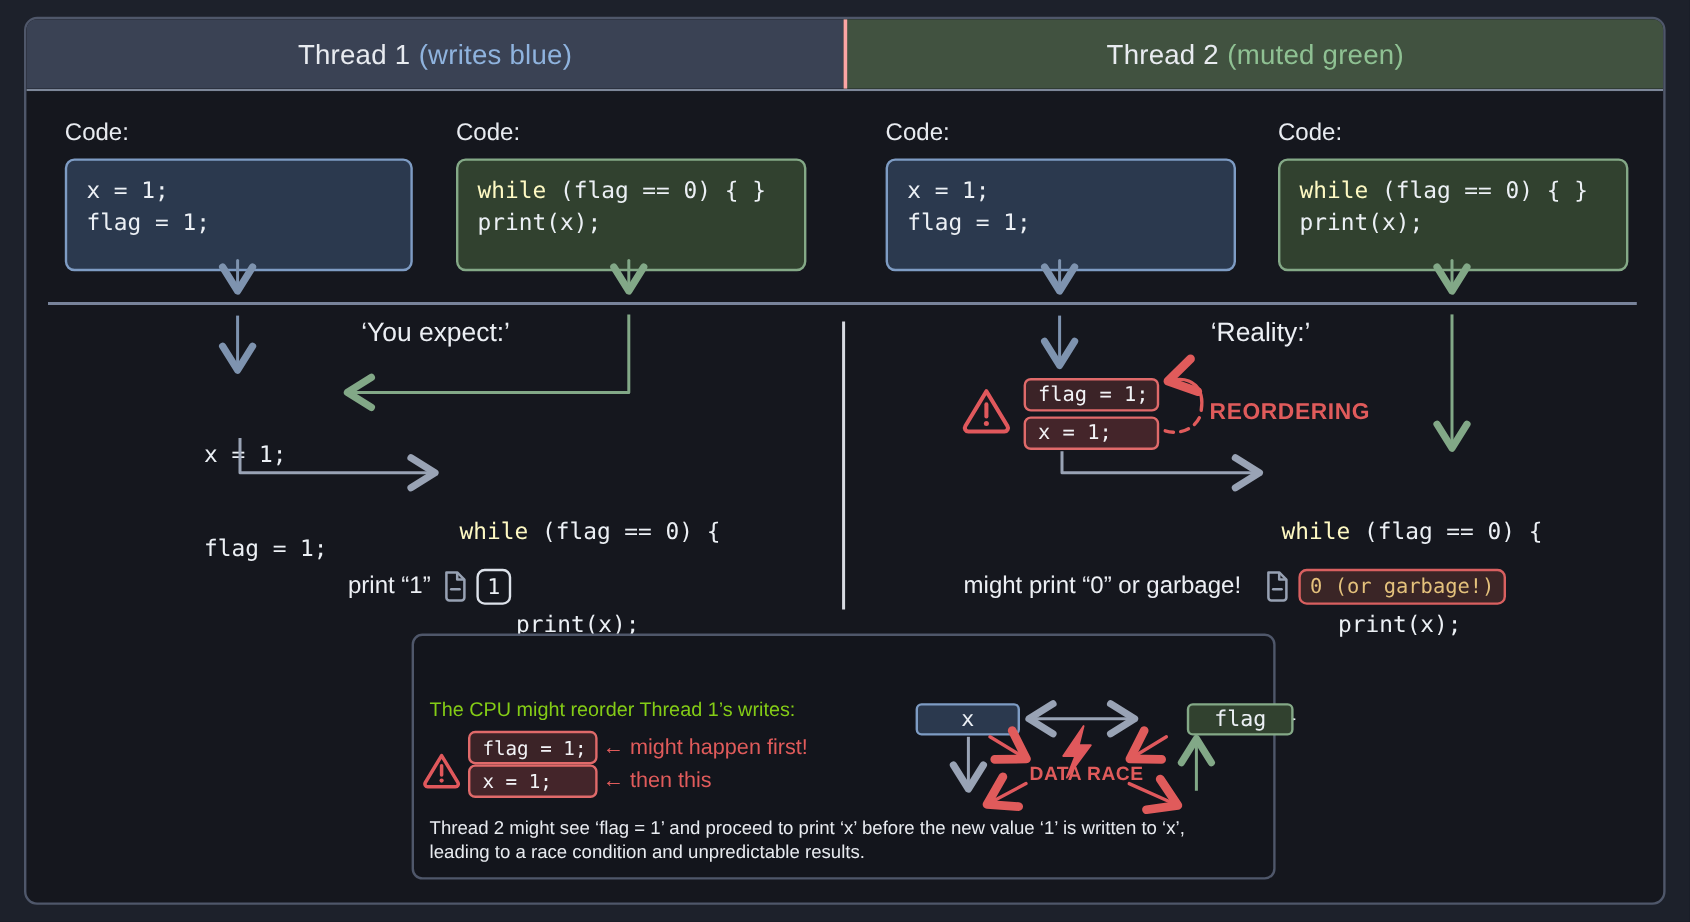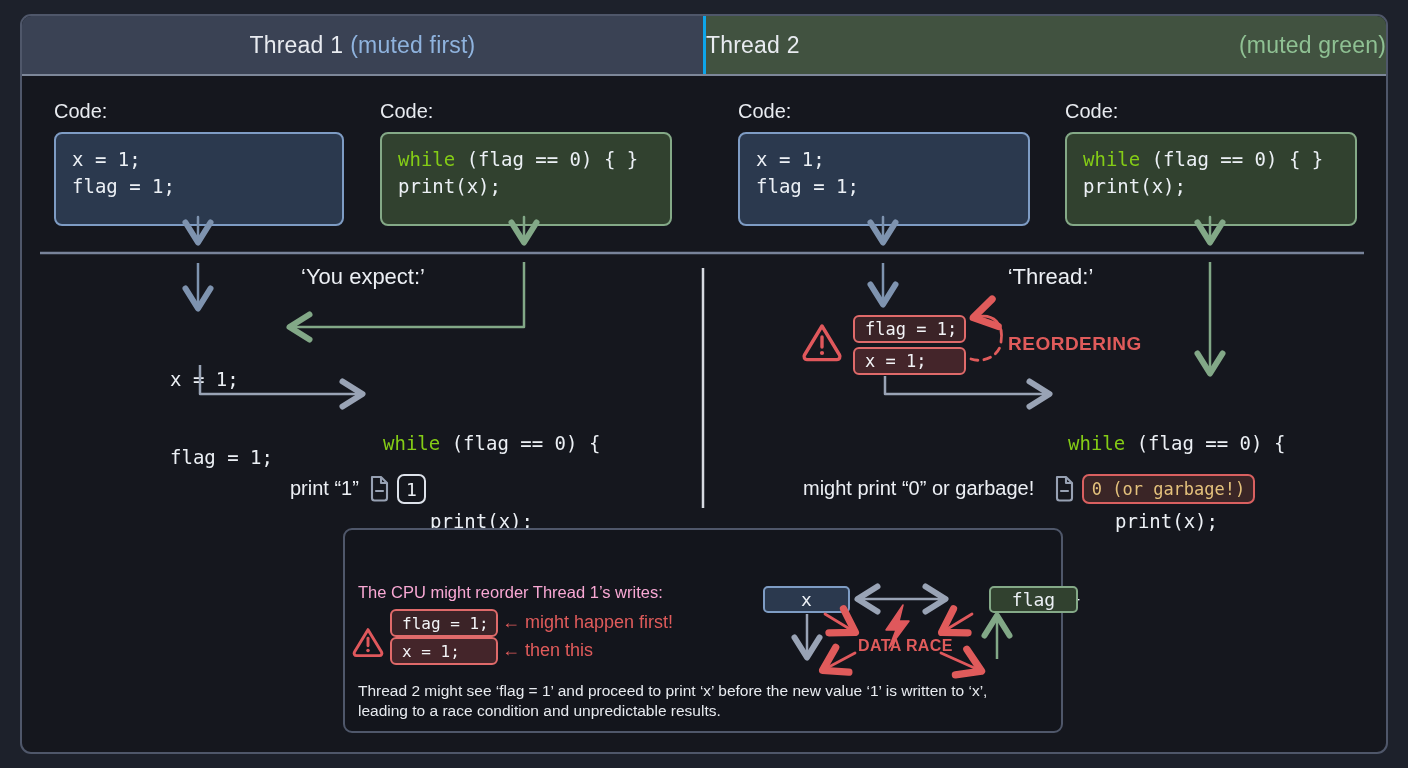--- a/index.html
+++ b/index.html
@@ -7,30 +7,30 @@
           font-family:"Liberation Sans",sans-serif;color:#e8ebf0;}
   .abs{position:absolute;}
   
   .panel{left:20px;top:14px;width:1364px;height:736px;border:2px solid #4f576a;border-radius:11px;
          background:#15171e;}
   .hdr-row{left:22px;top:16px;width:1364px;height:58px;display:flex;border-radius:9px 9px 0 0;
            overflow:hidden;border-bottom:2px solid #7d8799;}
   .hdr-cell{display:flex;align-items:center;justify-content:center;font-size:23px;font-weight:500;
             letter-spacing:.2px;}
   .hdr-t1{width:681px;background:#3a4254;}
-  .hdr-t2{flex:1;background:#415240;border-left:3px solid #0ea5e9;justify-content:space-between;}
+  .hdr-t2{flex:1;background:#415240;border-left:3px solid #fca5a5;}
   .muted-blue{color:#8fb3de;margin-left:7px;}
   .muted-green{color:#8fc193;margin-left:7px;}
   .code-label{font-size:20px;font-weight:500;color:#e8ebf0;}
   .code-box{height:78px;border-radius:8px;padding:12px 0 0 16px;font-family:"DejaVu Sans Mono",monospace;
             font-size:19px;line-height:27px;color:#ecEFf4;color:#ecf0f5;}
   .code-box .code-line{white-space:pre;}
   .box-blue{background:#2b394e;border:2px solid #7e9cc4;}
   .box-green{background:#31412f;border:2px solid #84a987;}
-  .kw{color:#84cc16;}
+  .kw{color:#fef9c3;}
   .mono{font-family:"DejaVu Sans Mono",monospace;white-space:pre;}
   .mid-label{font-size:22px;font-weight:500;text-align:center;color:#eceff4;}
   .seq{font-size:19px;line-height:26px;color:#ecf0f5;}
   .loop{font-size:19px;line-height:26px;color:#ecf0f5;}
   .loop .l2{padding-left:47px;}
   .loop .l3{padding-left:2px;}
   .result-label{font-size:20px;color:#eceff4;white-space:pre;}
   .val-box{display:flex;align-items:center;justify-content:center;border-radius:7px;
            font-family:"DejaVu Sans Mono",monospace;}
   .val-1{width:25px;height:26px;border:2px solid #dde2ea;font-size:18px;color:#ecf0f5;}
@@ -42,40 +42,40 @@
   .rb-b{background:#44252a;}
   .rb-big{width:99px;font-size:17px;}
   .rb-sm{width:94px;font-size:16px;}
   .red-note{font-size:18px;color:#e05b5b;white-space:pre;}
   .reorder-label{font-size:19px;font-weight:700;color:#e05b5b;letter-spacing:.5px;}
   .why-box{left:343px;top:528px;width:716px;height:201px;border:2px solid #4f576a;border-radius:9px;
            background:#13151c;}
   .why-hdr{left:345px;top:530px;width:716px;height:38px;display:flex;align-items:center;justify-content:center;
            font-size:20px;font-weight:500;color:#eef1f5;border-radius:7px 7px 0 0;
            background:linear-gradient(90deg,#384050 0 50%,#445340 50% 100%);border-bottom:2px solid #7b8597;}
-  .why-text{font-size:16.5px;color:#f9a8d4;}
+  .why-text{font-size:16.5px;color:#84cc16;}
   .why-outro{font-size:15.5px;line-height:20px;color:#e8ebf0;}
   .var-box{display:flex;align-items:center;justify-content:center;height:23px;border-radius:5px;
            font-family:"DejaVu Sans Mono",monospace;font-size:18px;color:#ecf0f5;}
   .var-x{width:83px;background:#2b394e;border:2px solid #7e9cc4;}
   .var-flag{width:85px;background:#31412f;border:2px solid #84a987;margin-left:36px;}
   .data-race{font-size:16px;font-weight:700;color:#e05b5b;letter-spacing:.4px;text-align:center;}
   svg.overlay{position:absolute;left:0;top:0;pointer-events:none;}
 </style>
 </head>
 <body>
 
 <div class="canvas">
 
   <div class="abs panel"></div>
 
   <div class="abs hdr-row">
     <div class="hdr-cell hdr-t1">
       <span>Thread 1</span>
-      <span class="muted-blue">(muted first)</span>
+      <span class="muted-blue">(writes blue)</span>
     </div>
     <div class="hdr-cell hdr-t2">
       <span>Thread 2</span>
       <span class="muted-green">(muted green)</span>
     </div>
   </div>
 
   <div class="abs code-label" style="left:54px;top:100px;">Code:</div>
   <div class="abs code-label" style="left:380px;top:100px;">Code:</div>
   <div class="abs code-label" style="left:738px;top:100px;">Code:</div>
@@ -92,21 +92,21 @@
   <div class="abs code-box box-blue" style="left:738px;top:132px;width:272px;">
     <div class="code-line">x = 1;</div>
     <div class="code-line">flag = 1;</div>
   </div>
   <div class="abs code-box box-green" style="left:1065px;top:132px;width:272px;">
     <div class="code-line"><span class="kw">while</span><span> (flag == 0) { }</span></div>
     <div class="code-line">print(x);</div>
   </div>
 
   <div class="abs mid-label" style="left:268px;top:264px;width:190px;">‘You expect:’</div>
-  <div class="abs mid-label" style="left:968px;top:264px;width:165px;">‘Thread:’</div>
+  <div class="abs mid-label" style="left:968px;top:264px;width:165px;">‘Reality:’</div>
 
   <div class="abs mono seq" style="left:170px;top:314px;">
     <div>x = 1;</div>
     <div>flag = 1;</div>
   </div>
 
   <div class="abs mono loop" style="left:383px;top:378px;">
     <div class="l1"><span class="kw">while</span><span> (flag == 0) {</span></div>
     <div class="l2">print(x);</div>
     <div class="l3">}</div>

